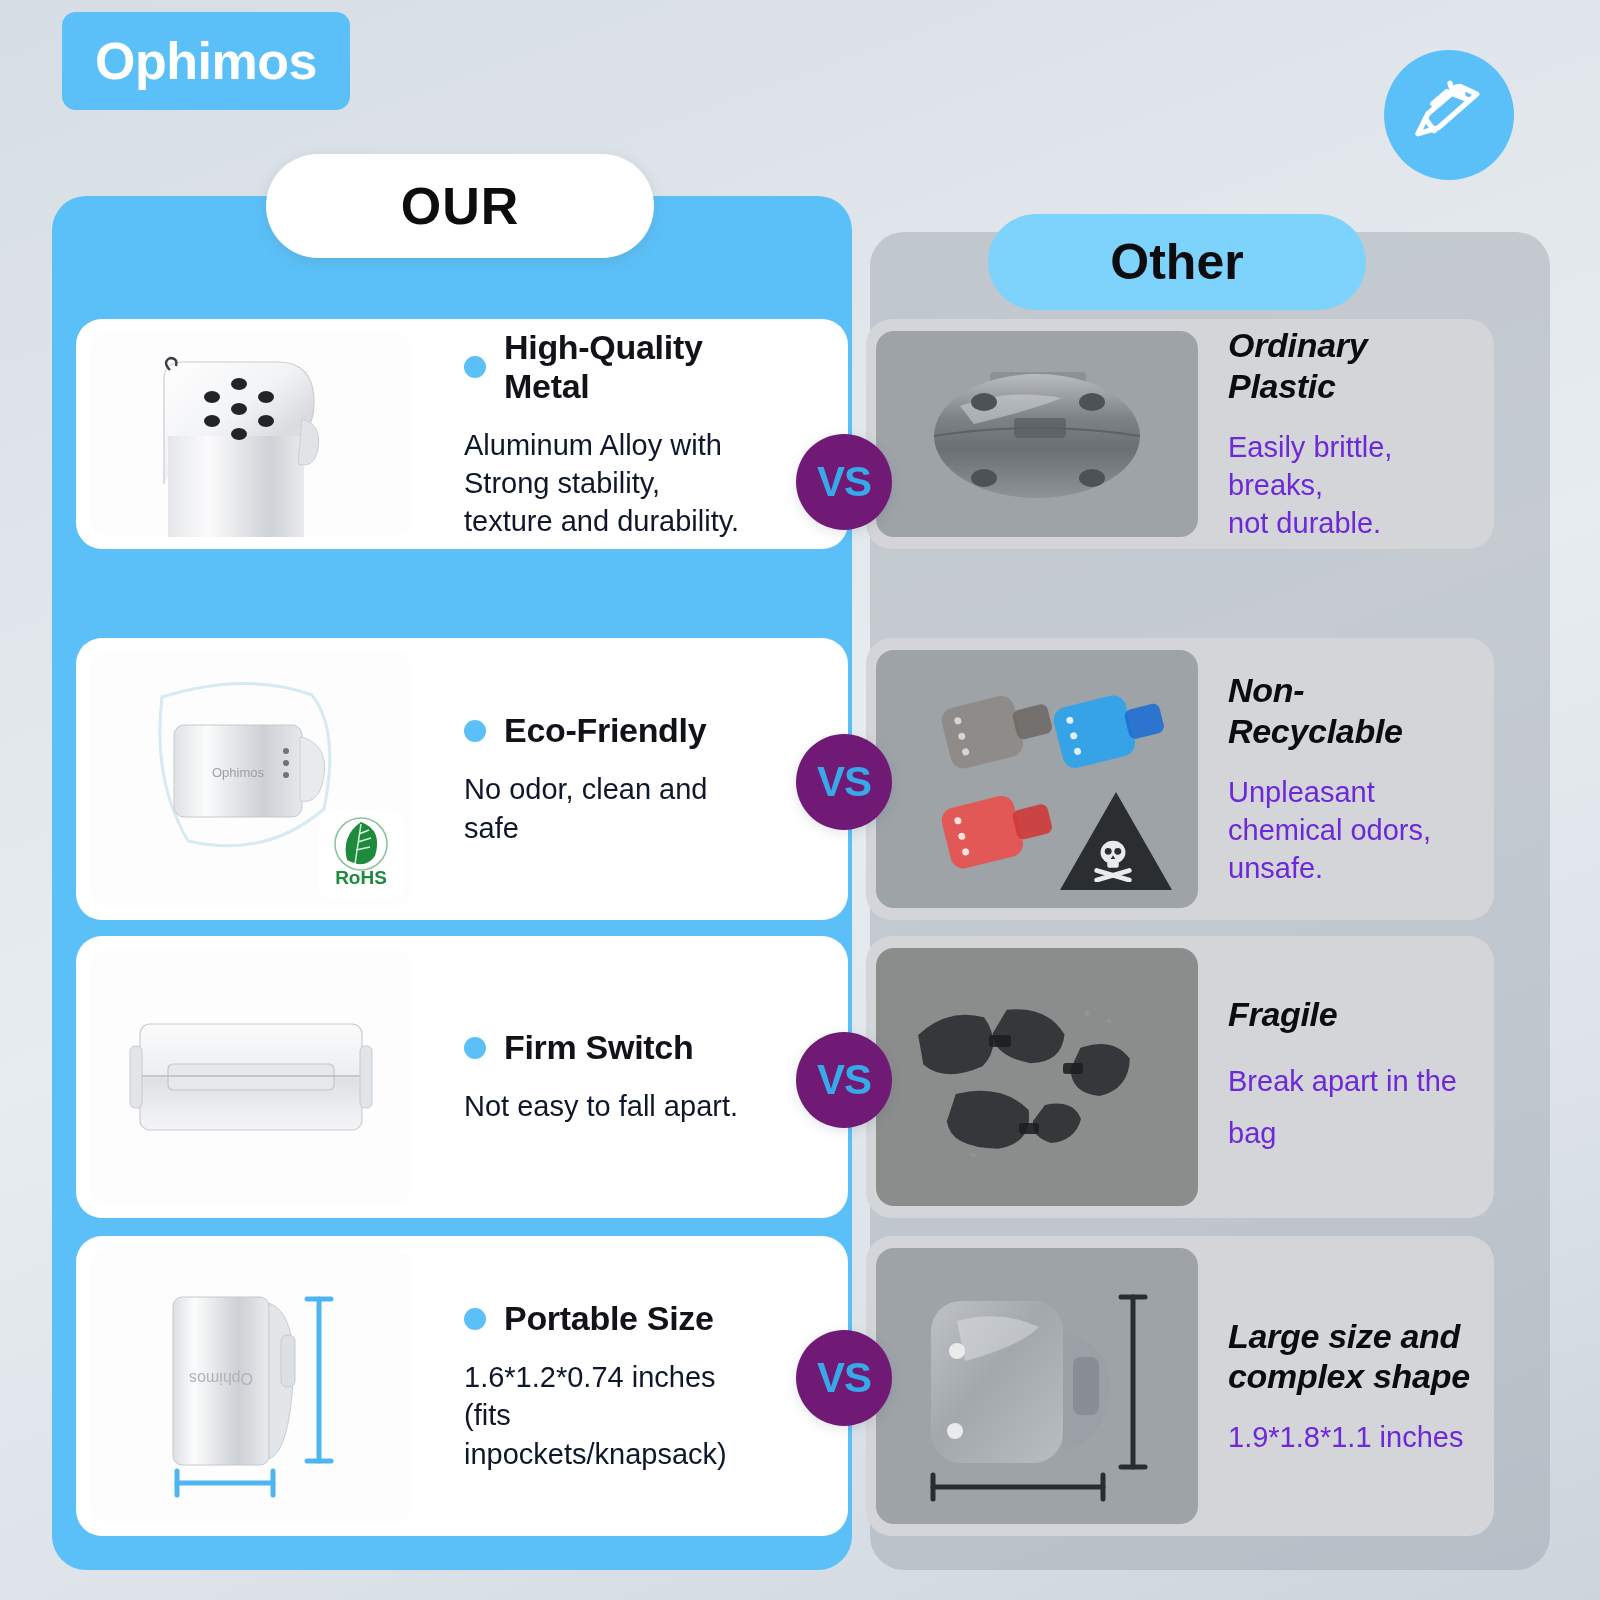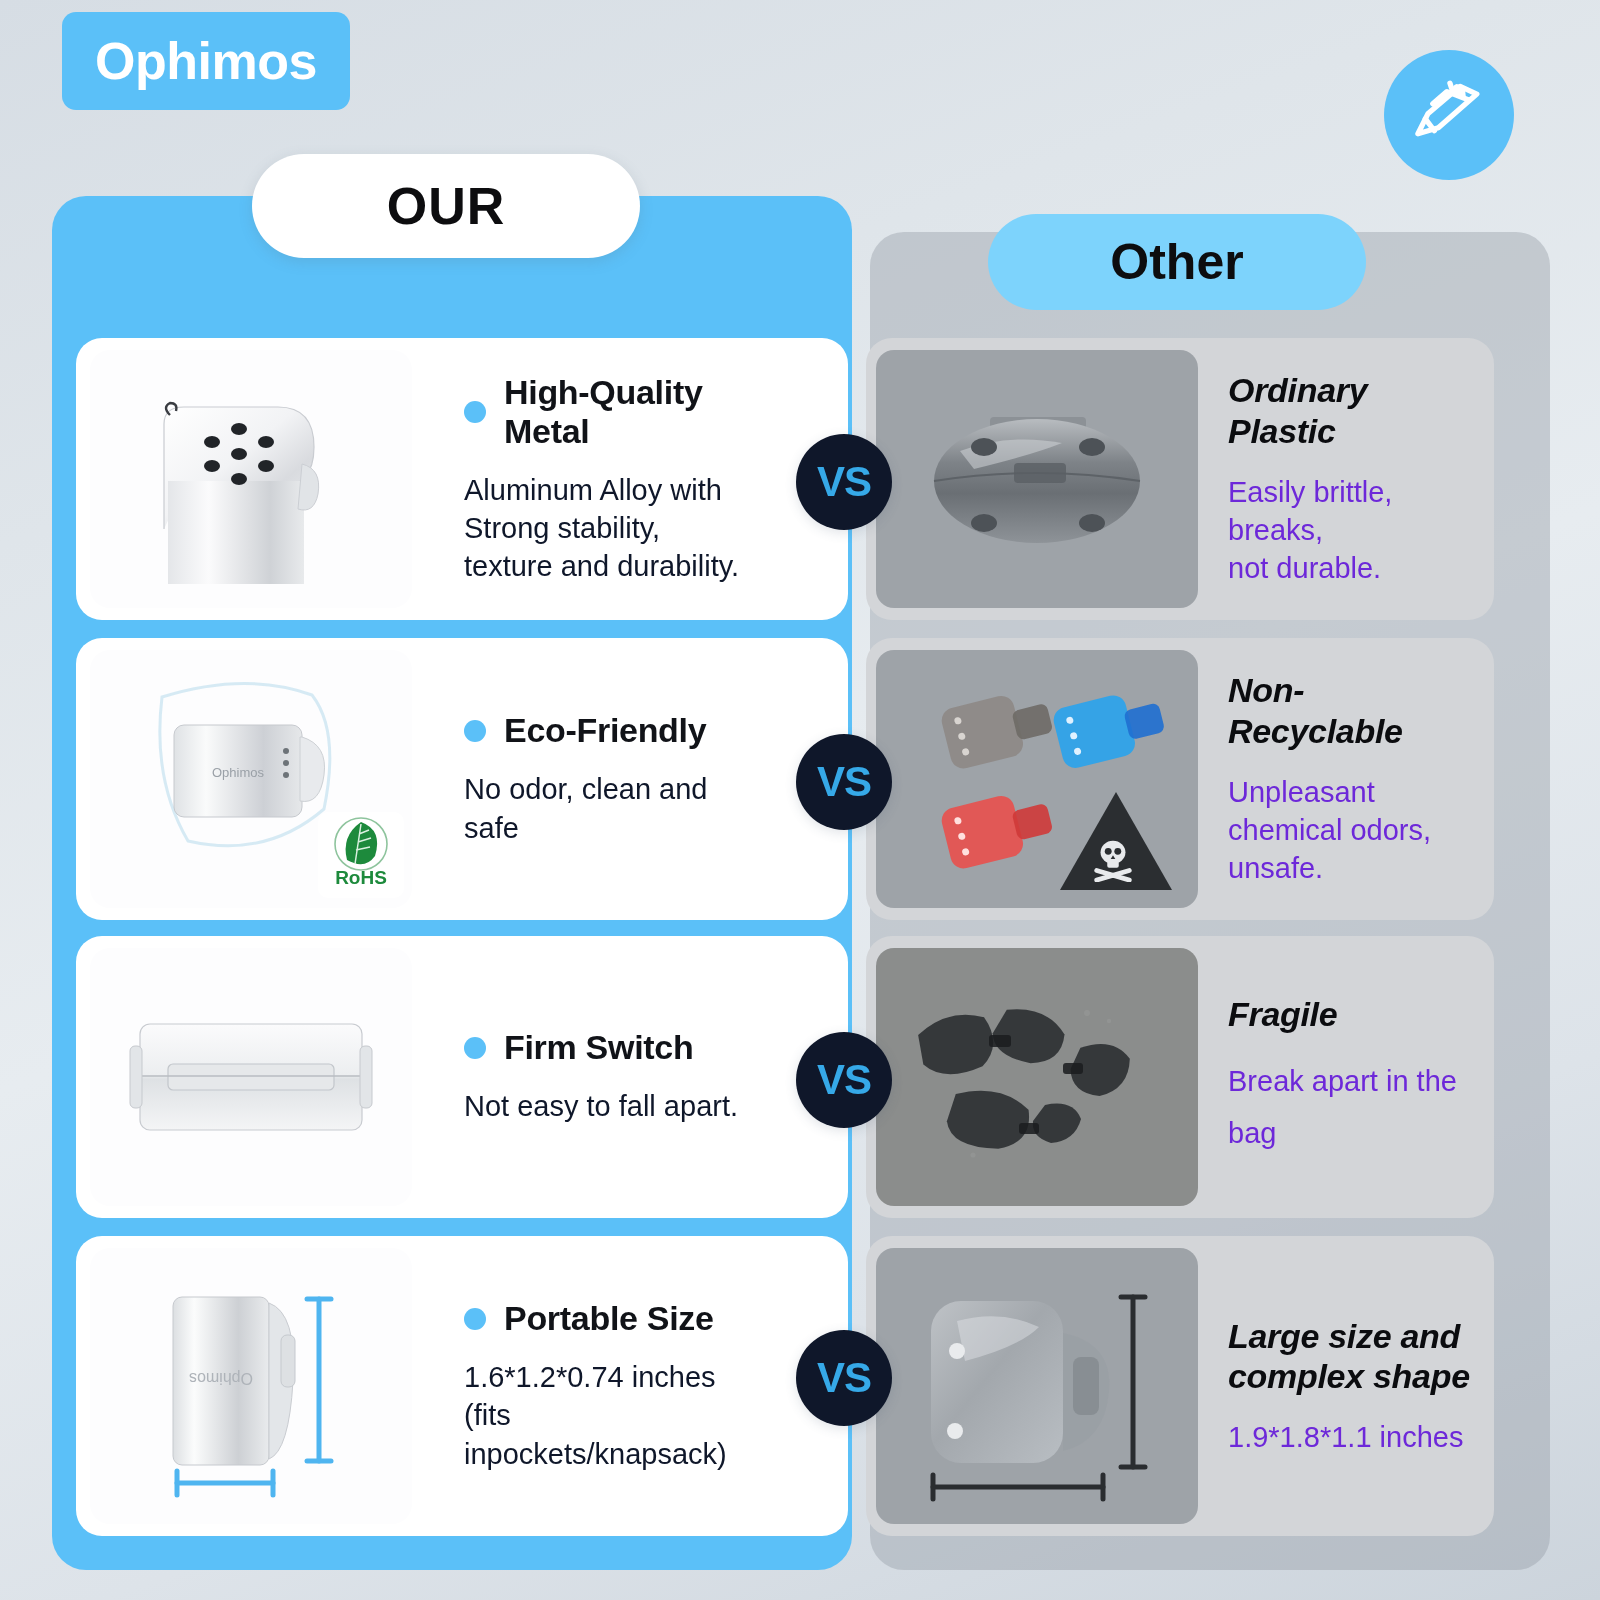--- a/index.html
+++ b/index.html
@@ -49,21 +49,21 @@
   .col-other {
     position: absolute;
     left: 870px; top: 232px;
     width: 680px; height: 1338px;
     background: rgba(150,158,166,0.42);
     border-radius: 34px;
   }
 
   .badge-our {
     position: absolute;
-    left: 252px; top: 154px;
+    left: 266px; top: 154px;
     width: 388px; height: 104px;
     background: #ffffff;
     border-radius: 52px;
     display: flex; align-items: center; justify-content: center;
     box-shadow: 0 4px 14px rgba(90,110,130,0.18);
     z-index: 6;
   }
   .badge-our-text { font-size: 52px; font-weight: 700; color: #0d0d0f; letter-spacing: 1px; }
 
   .badge-other {
@@ -72,21 +72,21 @@
     width: 378px; height: 96px;
     background: #7dd3fc;
     border-radius: 50px;
     display: flex; align-items: center; justify-content: center;
     z-index: 6;
   }
   .badge-other-text { font-size: 50px; font-weight: 700; color: #0d0d0f; }
 
   
   .row { position: absolute; left: 0; width: 1600px; }
-  .row-1 { top: 338px; height: 282px; }
+  .row-1 { top: 319px; height: 230px; }
   .row-2 { top: 638px; height: 282px; }
   .row-3 { top: 936px; height: 282px; }
   .row-4 { top: 1236px; height: 300px; }
 
   .card-our {
     position: absolute;
     left: 76px;
     width: 772px;
     height: 100%;
     background: #ffffff;
@@ -151,21 +151,21 @@
     font-size: 29px; color: #6d28d9; line-height: 1.32;
     white-space: pre-line;
   }
   .other-desc.loose { line-height: 1.78; }
 
   
   .vs {
     position: absolute;
     width: 96px; height: 96px;
     border-radius: 50%;
-    background: #0f172a;
+    background: #701a75;
     display: flex; align-items: center; justify-content: center;
     box-shadow: 0 3px 12px rgba(70,90,110,0.16);
     z-index: 9;
   }
   .vs-text { font-size: 42px; font-weight: 700; color: #36a9e8; letter-spacing: -1px; }
   .vs-1 { left: 796px; top: 434px; }
   .vs-2 { left: 796px; top: 734px; }
   .vs-3 { left: 796px; top: 1032px; }
   .vs-4 { left: 796px; top: 1330px; }
 

